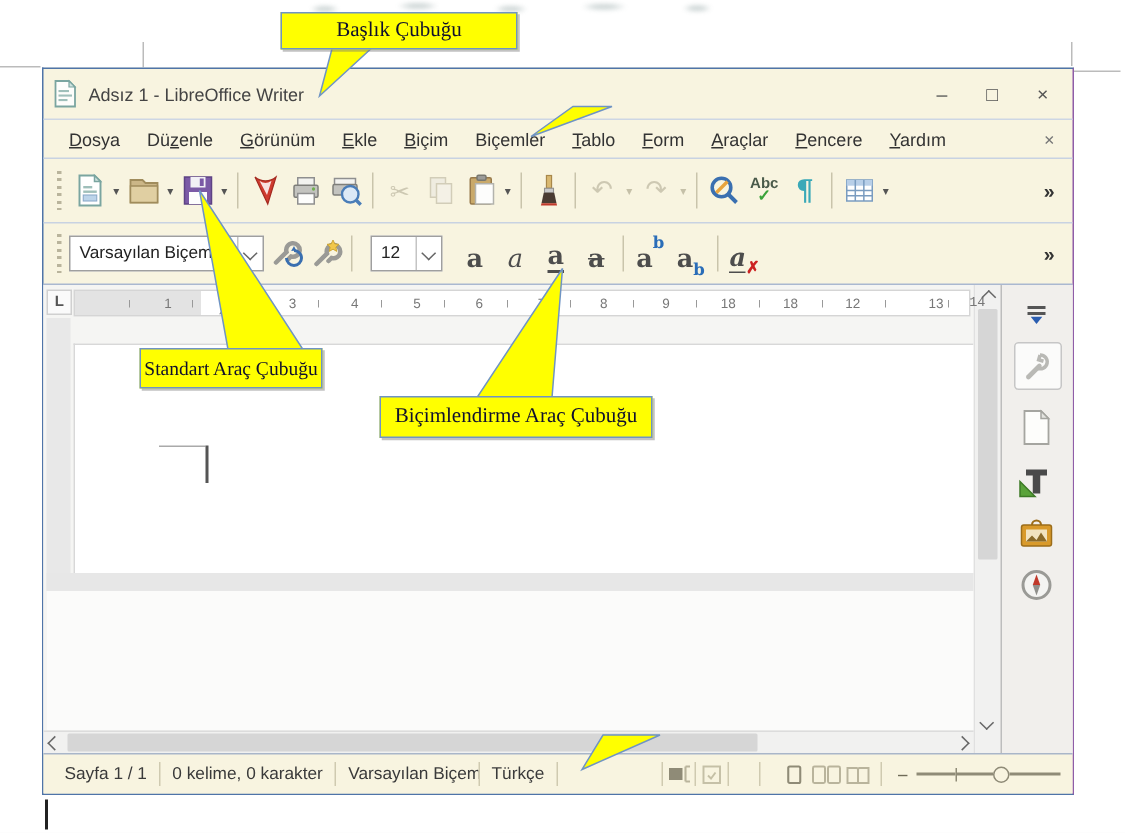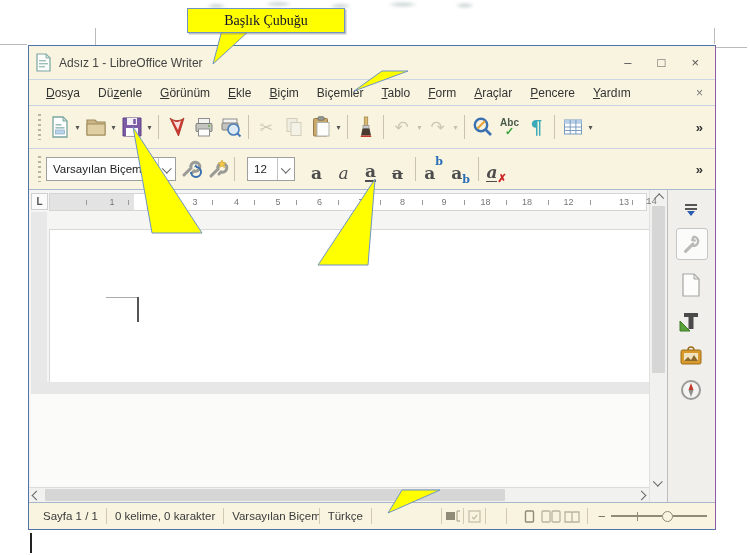--- a/index.html
+++ b/index.html
@@ -531,13 +531,15 @@
 
   <svg class="tails" width="750" height="555" viewBox="0 0 750 555">
     <polygon points="222,30 250,30 213,64" fill="#ffff00" stroke="#6f94c4" stroke-width="1"></polygon>
     <polygon points="382,71 408,71 354,91" fill="#ffff00" stroke="#6f94c4" stroke-width="1"></polygon>
     <polygon points="152,233 202,233 133,127" fill="#ffff00" stroke="#6f94c4" stroke-width="1"></polygon>
     <polygon points="318,265 368,265 375,179" fill="#ffff00" stroke="#6f94c4" stroke-width="1"></polygon>
     <polygon points="402,490 440,490 388,513" fill="#ffff00" stroke="#6f94c4" stroke-width="1"></polygon>
   </svg>
 
   <div class="callout" style="left:187px;top:8px;width:156px;height:23px;">Başlık Çubuğu</div>
+  <div class="callout" style="left:93px;top:232px;width:120px;height:25px;font-size:13px;">Standart Araç Çubuğu</div>
+  <div class="callout" style="left:253px;top:264px;width:180px;height:26px;">Biçimlendirme Araç Çubuğu</div>
 </div>
 
 </body></html>

